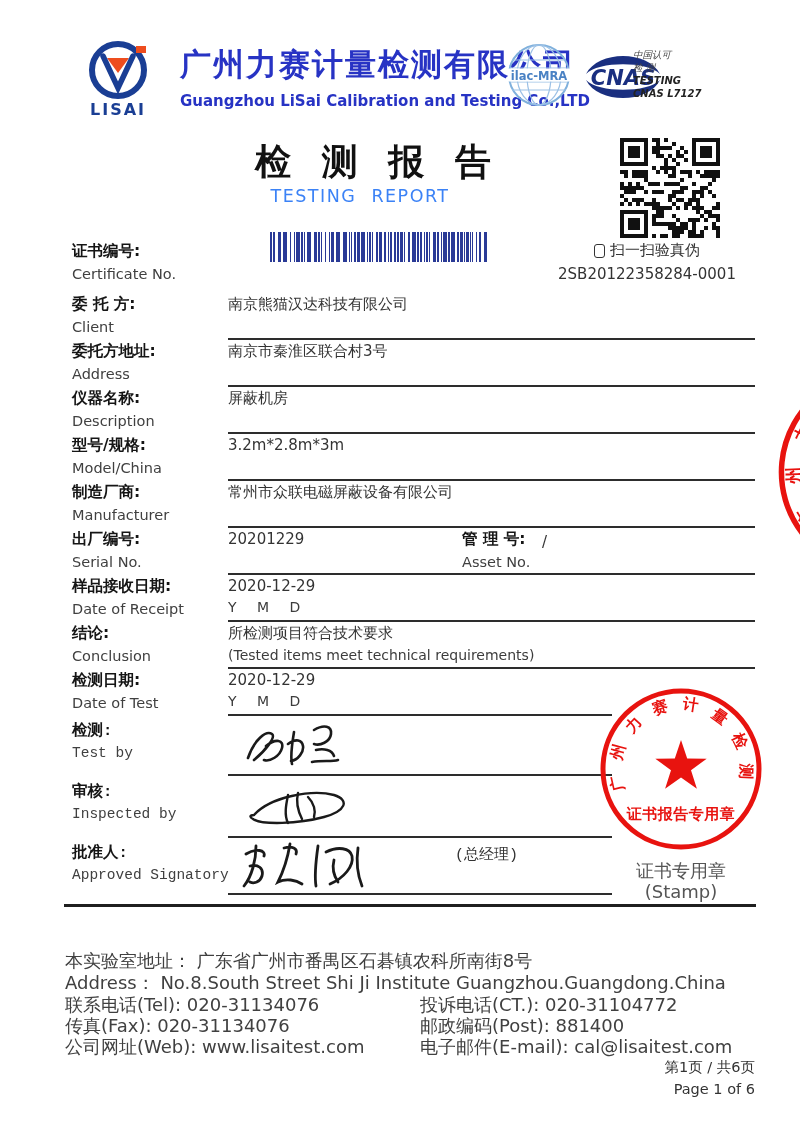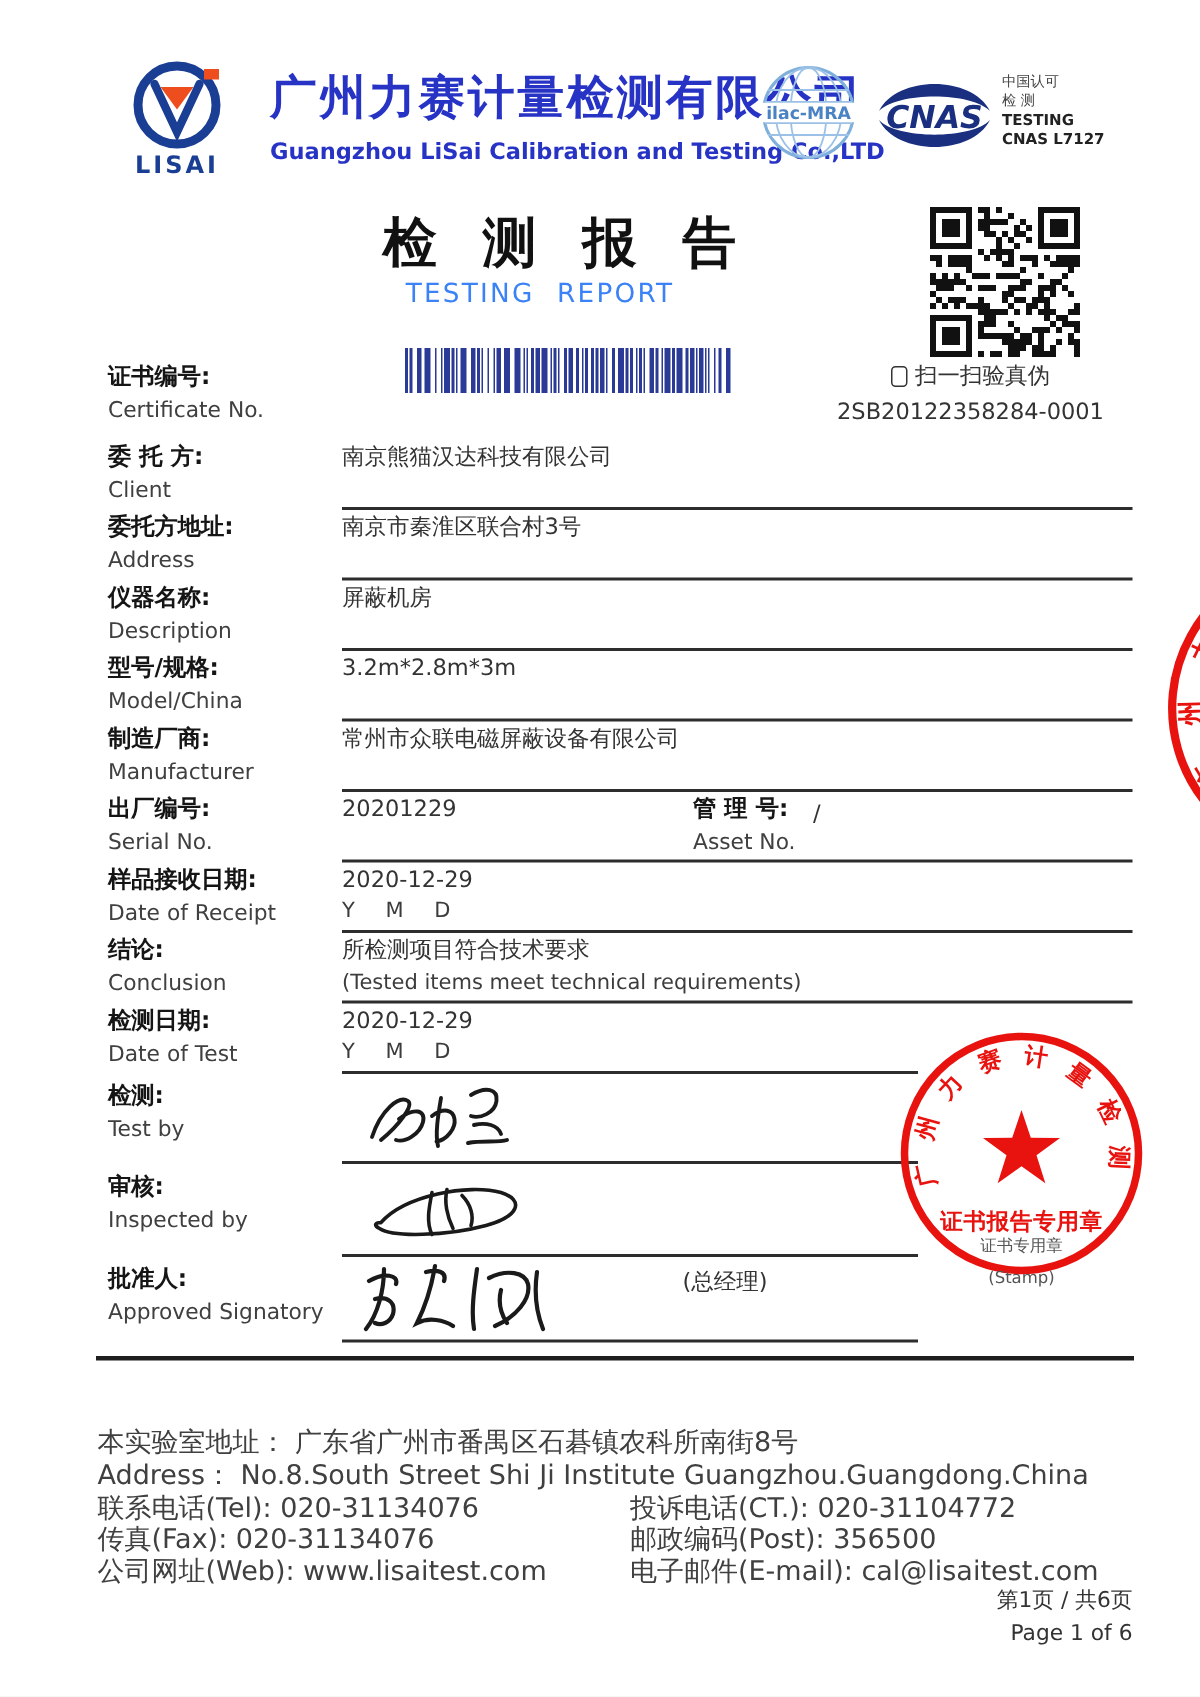--- a/index.html
+++ b/index.html
@@ -6,21 +6,21 @@
   body { background:#e8e8e8; font-family:"DejaVu Sans","Liberation Sans",sans-serif; }
   .page { position:relative; width:800px; height:1131px; background:#fff; margin:0 auto; overflow:hidden; }
 
   
   .logo-mark { position:absolute; left:74px; top:38px; }
   .company { position:absolute; left:180px; top:44px; }
   .company-cn { font-size:31px; font-weight:bold; color:#2733c4; letter-spacing:2px; }
   .company-en { font-size:15px; font-weight:bold; color:#2733c4; margin-top:6px; }
   .ilac-logo { position:absolute; left:506px; top:42px; }
   .cnas-logo { position:absolute; left:580px; top:48px;text-align:center; }
-  .acc-text { position:absolute; left:668px; top:48px; line-height:13px; }
+  .acc-text { position:absolute; left:633px; top:48px; line-height:13px;font-style:italic; }
   .acc-cn { font-size:9.5px; color:#444; }
   .acc-en { font-size:10px; font-weight:bold; color:#222; }
 
   
   .title-cn { position:absolute; left:0; right:80px; top:138px; text-align:center; font-size:36px; font-weight:bold; color:#111; letter-spacing:0.85em; text-indent:0.85em;padding-left:26px; }
   .title-en { position:absolute; left:0; right:80px; top:186px; text-align:center; font-size:17.5px; color:#3b82f6; letter-spacing:1.5px; word-spacing:8px; }
   .qr { position:absolute; left:620px; top:138px; width:100px; height:100px; }
 
   
   .cert-label { position:absolute; left:72px; top:241px; }
@@ -37,28 +37,28 @@
   .row .value { position:absolute; left:156px; top:1px; font-size:15px; color:#333; }
   .row .value-sub { font-size:14px; color:#3c3c3c; margin-top:4px; }
   .ymd { word-spacing:16px; }
   .row .line { position:absolute; left:156px; right:0; top:44px; height:2px; background:#2d2d2d; }
   .row.short .line { right:143px; }
 
   .asset-block { position:absolute; left:390px; top:0; }
   .asset-val { position:absolute; left:470px; top:4px; font-size:15px; color:#333; }
 
   
-  .sig-row { position:absolute; left:72px; width:683px; }
+  .sig-row { position:absolute; left:72px; width:683px;font-family:Liberation Mono, monospace; }
   .sig-row .line { position:absolute; left:156px; width:384px; height:2px; background:#2d2d2d; }
   .sig-svg { position:absolute; }
   .gm-note { position:absolute; left:383px; top:3px; font-size:15px; color:#333; }
 
   
   .stamp-main { position:absolute; left:596px; top:684px; }
-  .stamp-caption { position:absolute; left:606px; top:820px; width:150px; text-align:center; font-size:11px; color:#555; line-height:21px; }
+  .stamp-caption { position:absolute; left:606px; top:860px; width:150px; text-align:center; font-size:18px; color:#555; line-height:21px; }
   .stamp-edge { position:absolute; left:772px; top:362px; transform:rotate(-16deg); }
 
   
   .footer-rule { position:absolute; left:64px; top:904px; width:692px; height:3px; background:#1f1f1f; }
   .ft { position:absolute; font-size:18px; color:#404040;margin-top:33px; }
   .pagination { position:absolute; right:45px; top:1056px; text-align:right; font-size:14.5px; color:#333; line-height:22px; }
 </style>
 </head>
 <body>
 
@@ -527,21 +527,21 @@
       </text>
     </svg>
   </div>
 
   <div class="footer-rule"></div>
   <div class="ft" style="left:65px;top:916px">本实验室地址： 广东省广州市番禺区石碁镇农科所南街8号</div>
   <div class="ft" style="left:65px;top:938px">Address： No.8.South Street Shi Ji Institute Guangzhou.Guangdong.China</div>
   <div class="ft" style="left:65px;top:960px">联系电话(Tel): 020-31134076</div>
   <div class="ft" style="left:420px;top:960px">投诉电话(CT.): 020-31104772</div>
   <div class="ft" style="left:65px;top:981px">传真(Fax): 020-31134076</div>
-  <div class="ft" style="left:420px;top:981px">邮政编码(Post): 356500</div>
+  <div class="ft" style="left:420px;top:981px">邮政编码(Post): 881400</div>
   <div class="ft" style="left:420px;top:1002px">电子邮件(E-mail): cal@lisaitest.com</div>
   <div class="ft" style="left:65px;top:1002px">公司网址(Web): www.lisaitest.com</div>
 
   <div class="pagination">
     <div>第1页 / 共6页</div>
     <div>Page 1 of 6</div>
   </div>
 
 </div>
 

